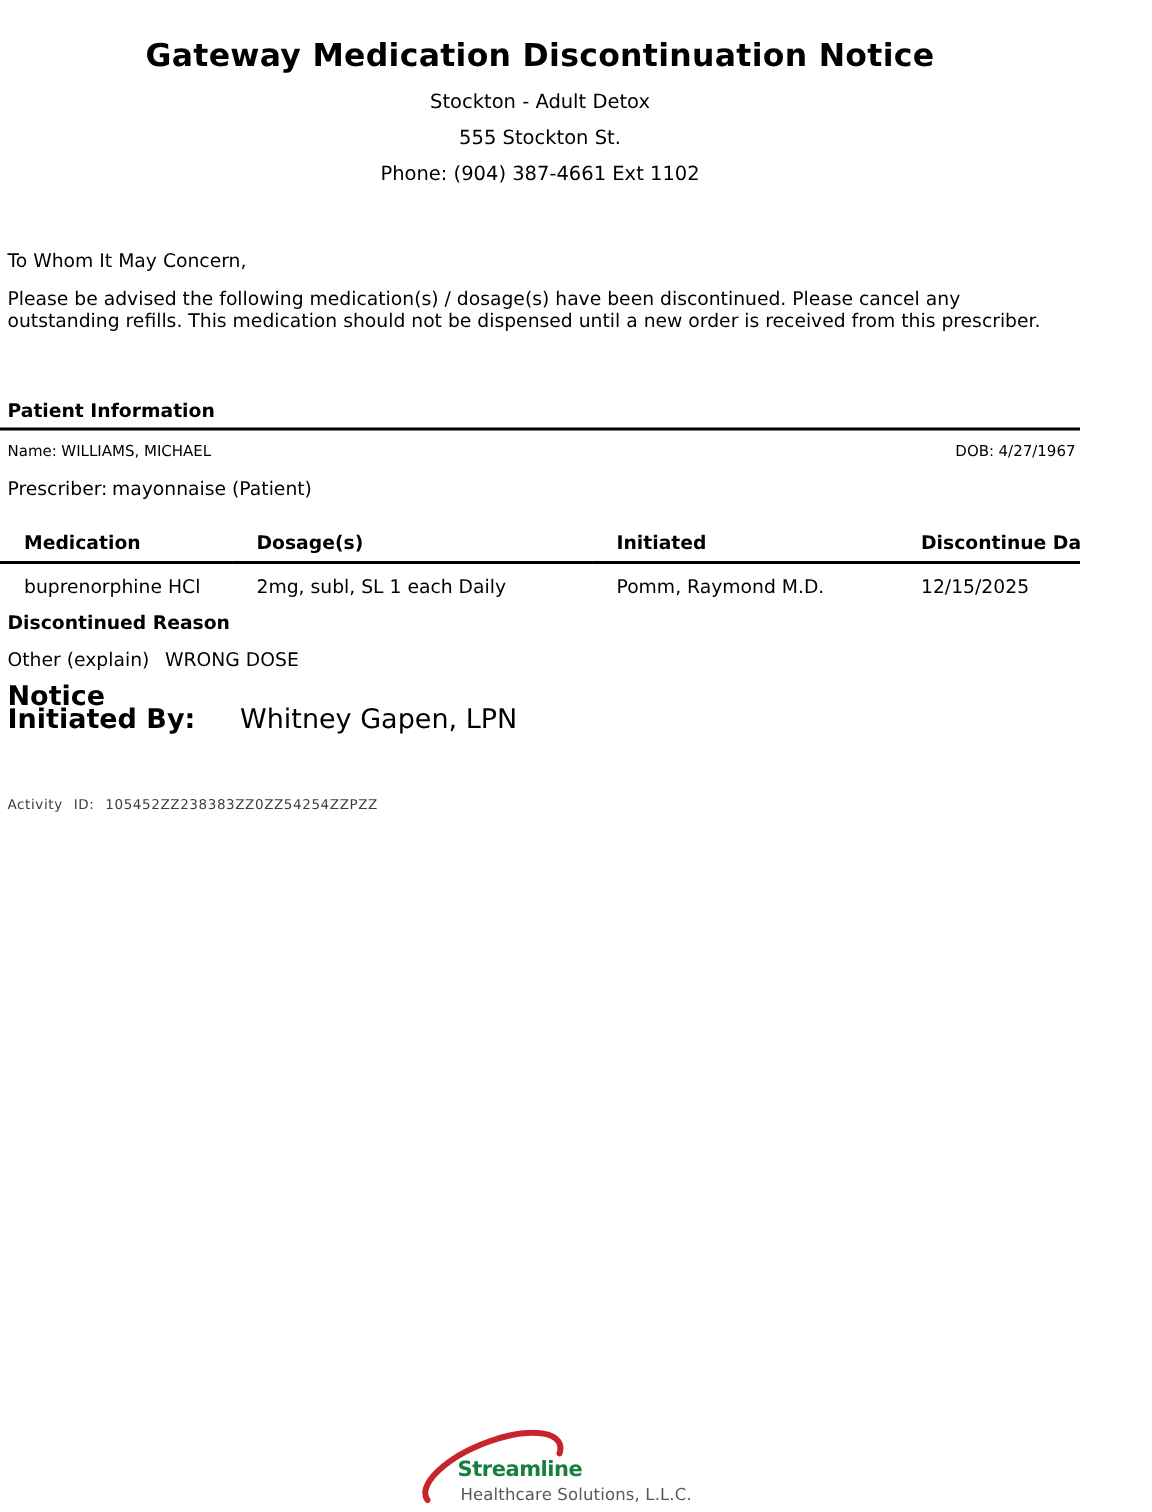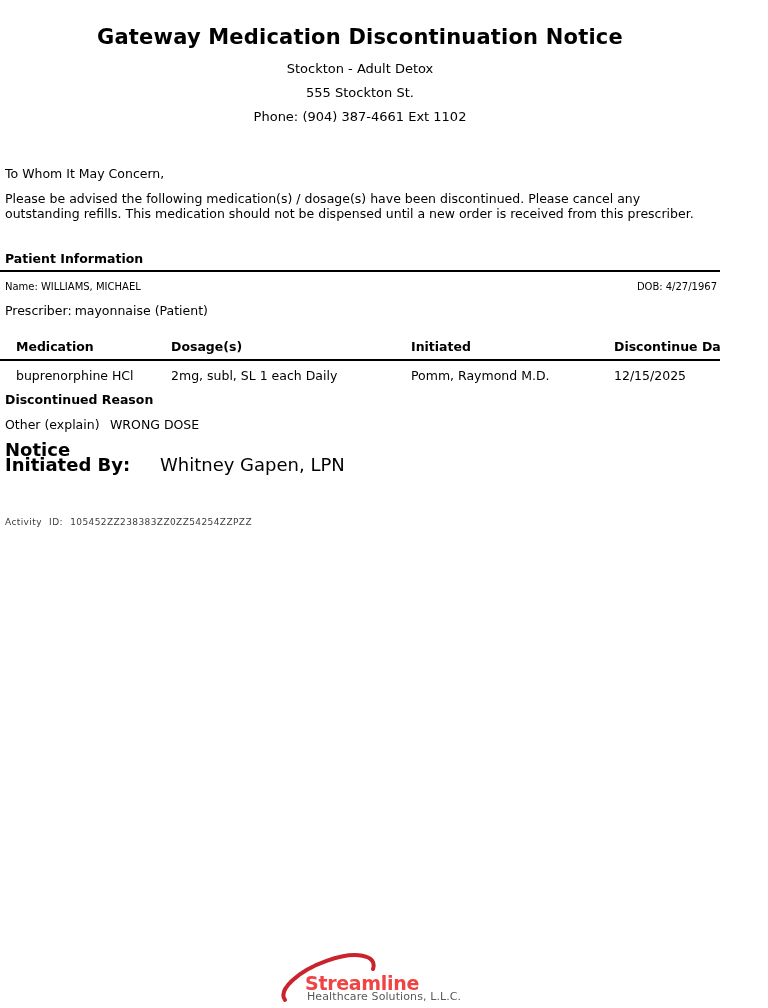--- a/index.html
+++ b/index.html
@@ -44,21 +44,21 @@
   }
   .notice {
     margin-top: 10px;
     font-size: 12.5px;
     line-height: 15px;
     width: 716px;
   }
 
   
   .section-title {
-    margin-top: 30px;
+    margin-top: 45px;
     font-size: 12.5px;
     font-weight: bold;
     line-height: 15px;
     padding-bottom: 4px;
   }
   .rule {
     width: 720px;
     border-top: 2px solid #000000;
   }
 
@@ -139,23 +139,23 @@
     position: absolute;
     left: 281px;
     top: 953px;
     width: 172px;
     height: 54px;
   }
   .logo svg { position: absolute; left: 0; top: 0; }
   .logo-name {
     position: absolute;
     left: 24px; top: 19px;
-    font-size: 19px;
-    font-weight: bold;
-    color: #ef4444;
+    font-size: 14px;
+    font-weight: bold;
+    color: #15803d;
     letter-spacing: -0.3px;
     z-index: 2;
   }
   .logo-sub {
     position: absolute;
     left: 26px; top: 37px;
     font-size: 11px;
     color: #58595b;
     letter-spacing: 0.1px;
     white-space: nowrap;

